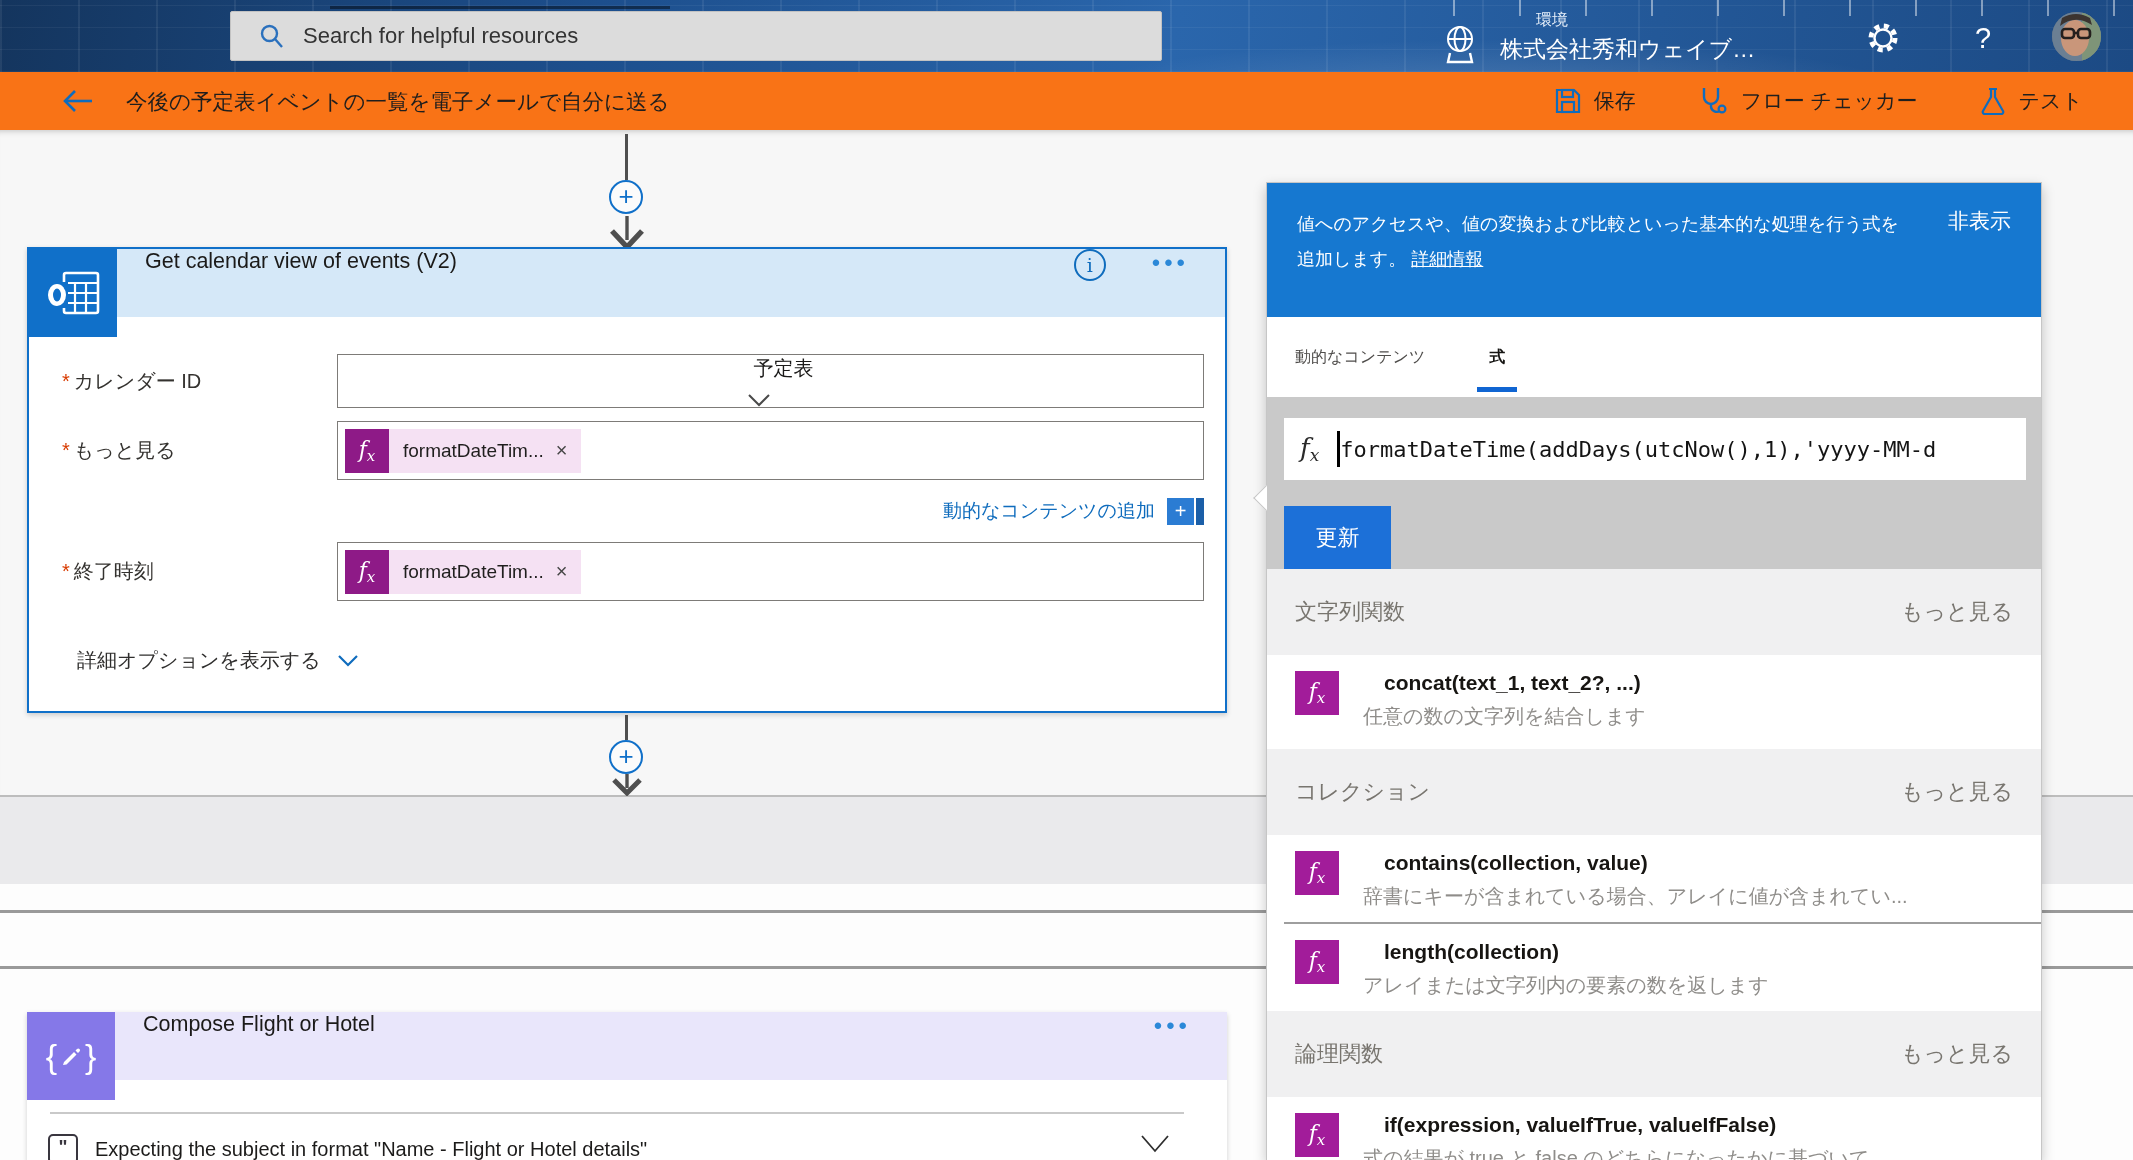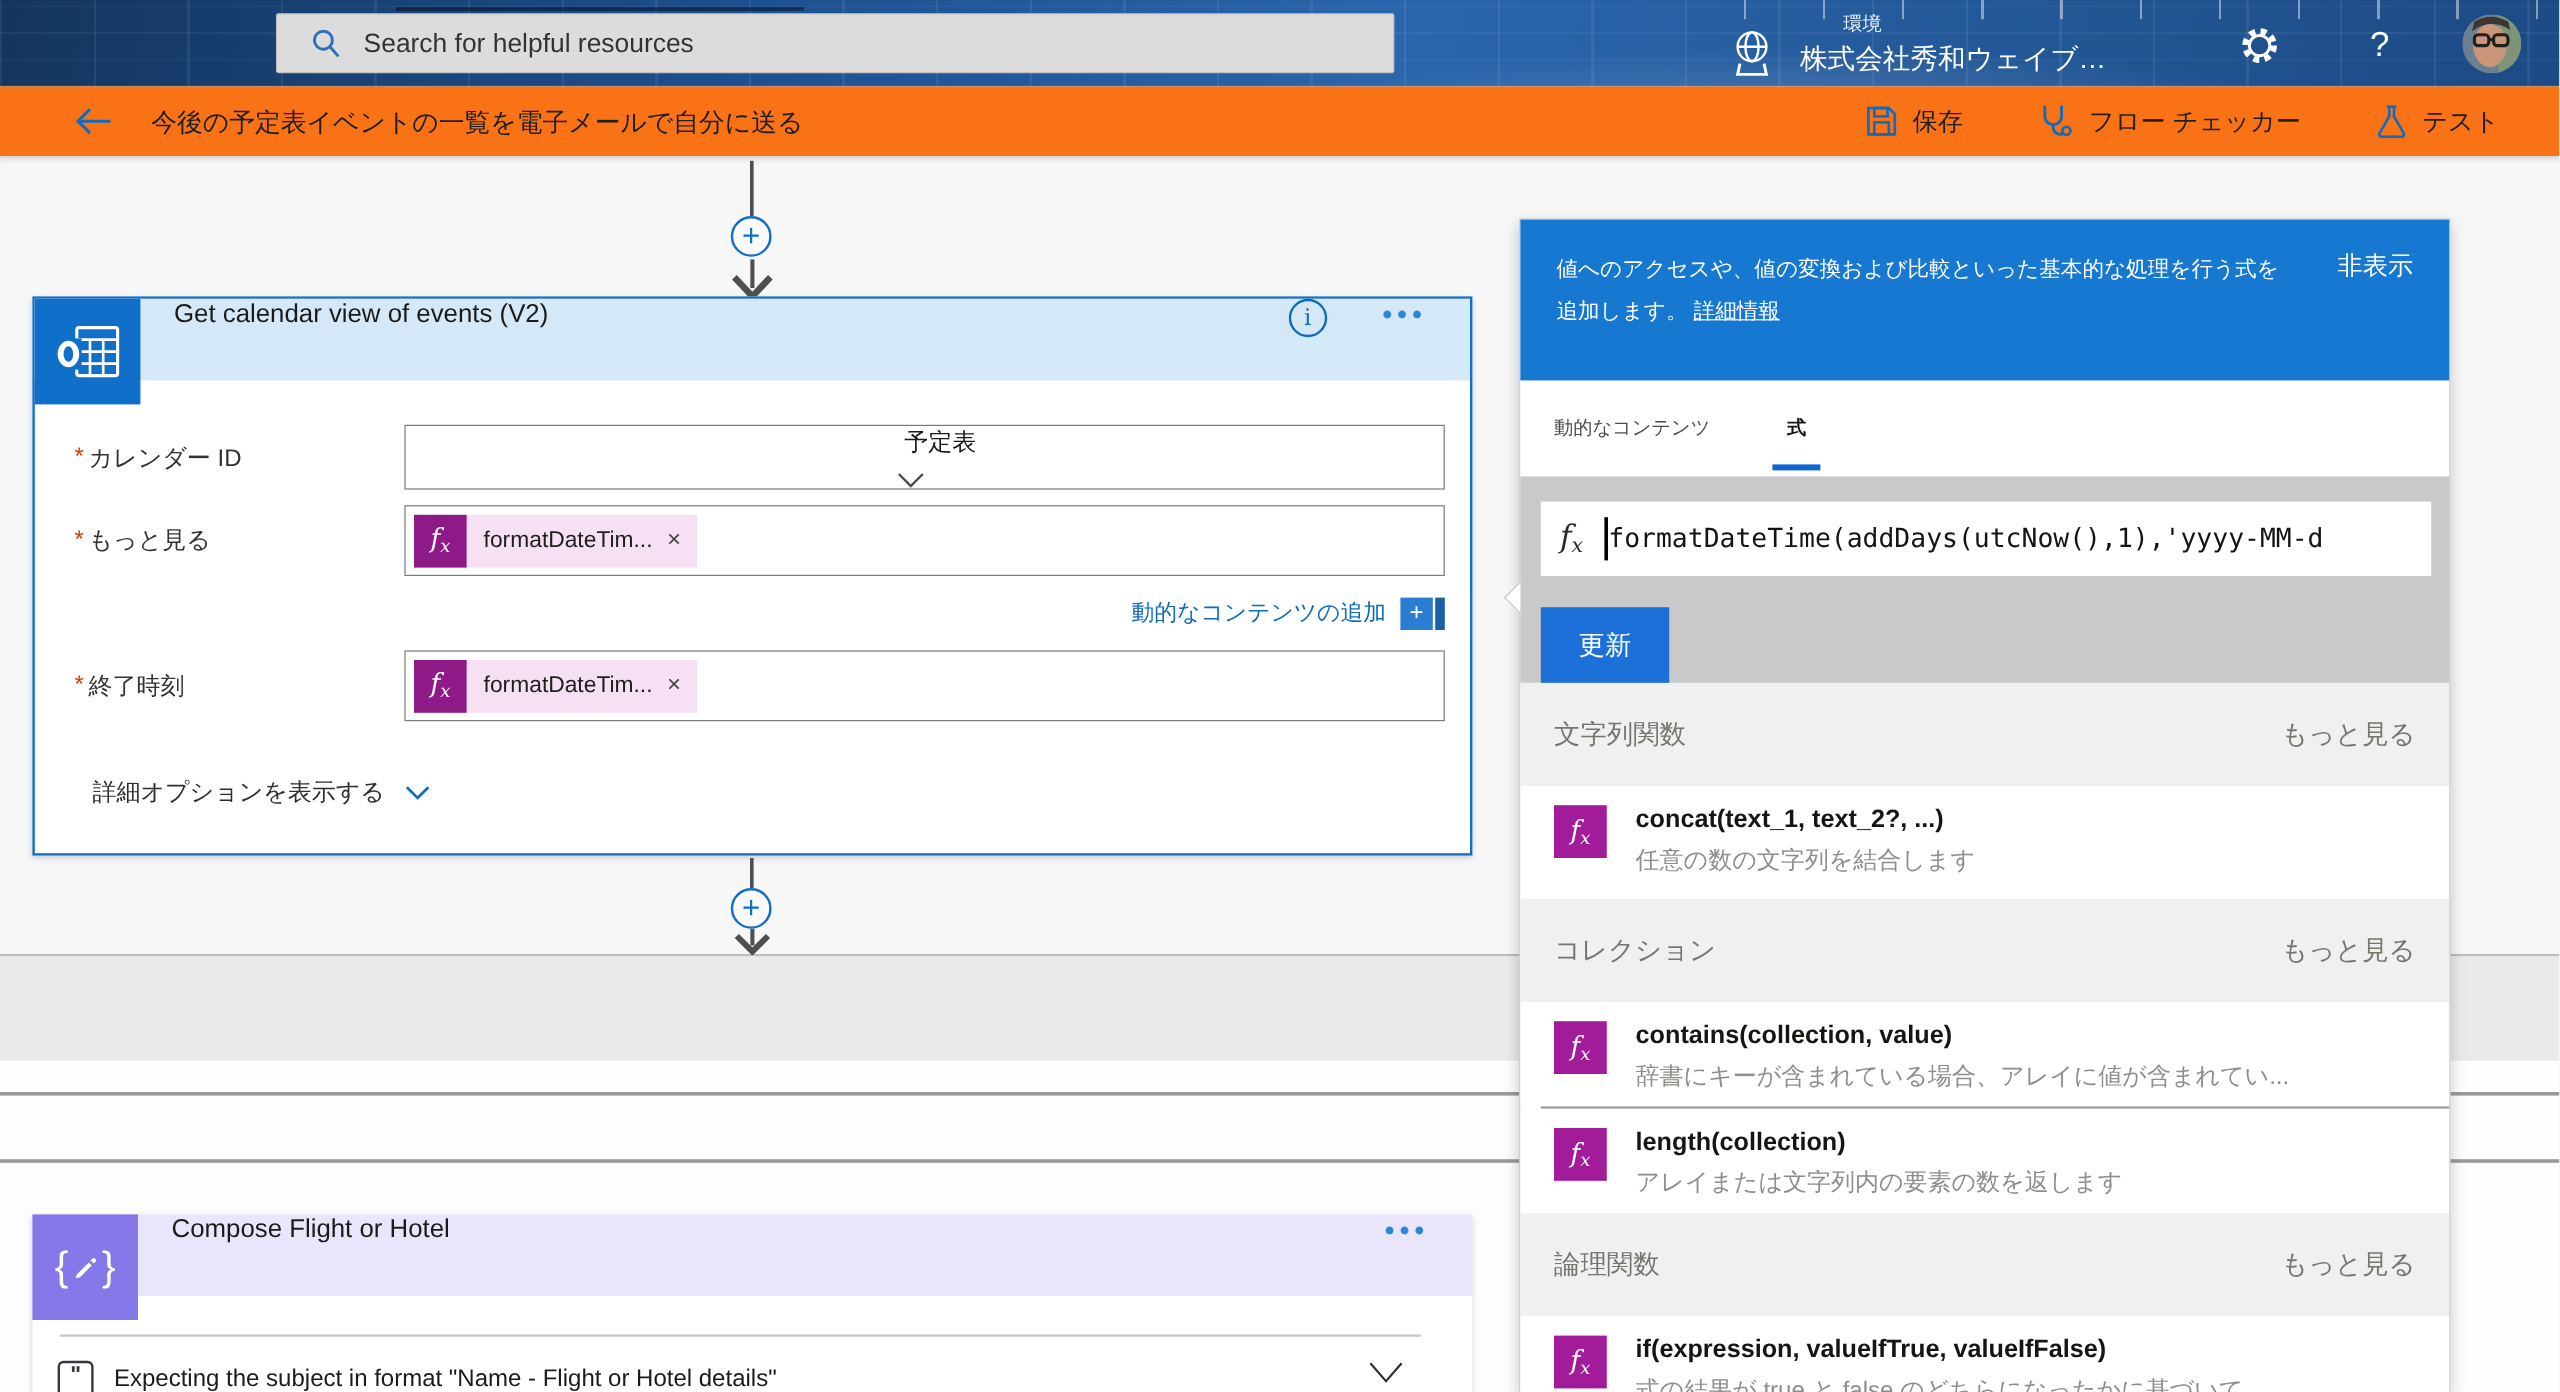--- a/index.html
+++ b/index.html
@@ -104,21 +104,21 @@
   .expr-fx .f { font-size:26px; } .expr-fx .x { font-size:17px; }
   .caret { width:3px; height:36px; background:#000; flex:0 0 3px; }
   .expr-text { font-family:"DejaVu Sans Mono",monospace; font-size:22px; color:#141414; white-space:nowrap; }
   .update-btn { position:absolute; left:17px; top:109px; width:107px; height:63px; background:#1c70d8; color:#fff;
     font-size:22px; display:flex; align-items:center; justify-content:center; cursor:pointer; }
   .sec-head { height:86px; background:#f0f0f1; display:flex; align-items:center; justify-content:space-between; padding:0 28px; }
   .sec-title { font-size:22px; color:#78756f; }
   .sec-more { font-size:22px; color:#78756f; cursor:pointer; }
   .fn-row { display:flex; padding:16px 20px 0 28px; gap:24px; background:#fff; cursor:pointer; }
   .fn-tile { width:44px; height:44px; flex:0 0 44px; background:#a21c9a; color:#fff; display:flex; align-items:center; justify-content:center; }
-  .fn-sig { font-size:21px; font-weight:bold; color:#171512; }
+  .fn-sig { font-size:21px; font-weight:bold; color:#171512;margin-left:21px; }
   .fn-desc { font-size:20px; color:#8f8d8a; margin-top:8px; white-space:nowrap; overflow:hidden; }
   .list-divider { height:2px; background:#9e9e9e; margin-left:17px; }
   .h94 { height:94px; } .h87 { height:87px; }
 </style>
 </head>
 <body>
 
 <div class="screen">
 
   <header class="top-header">

